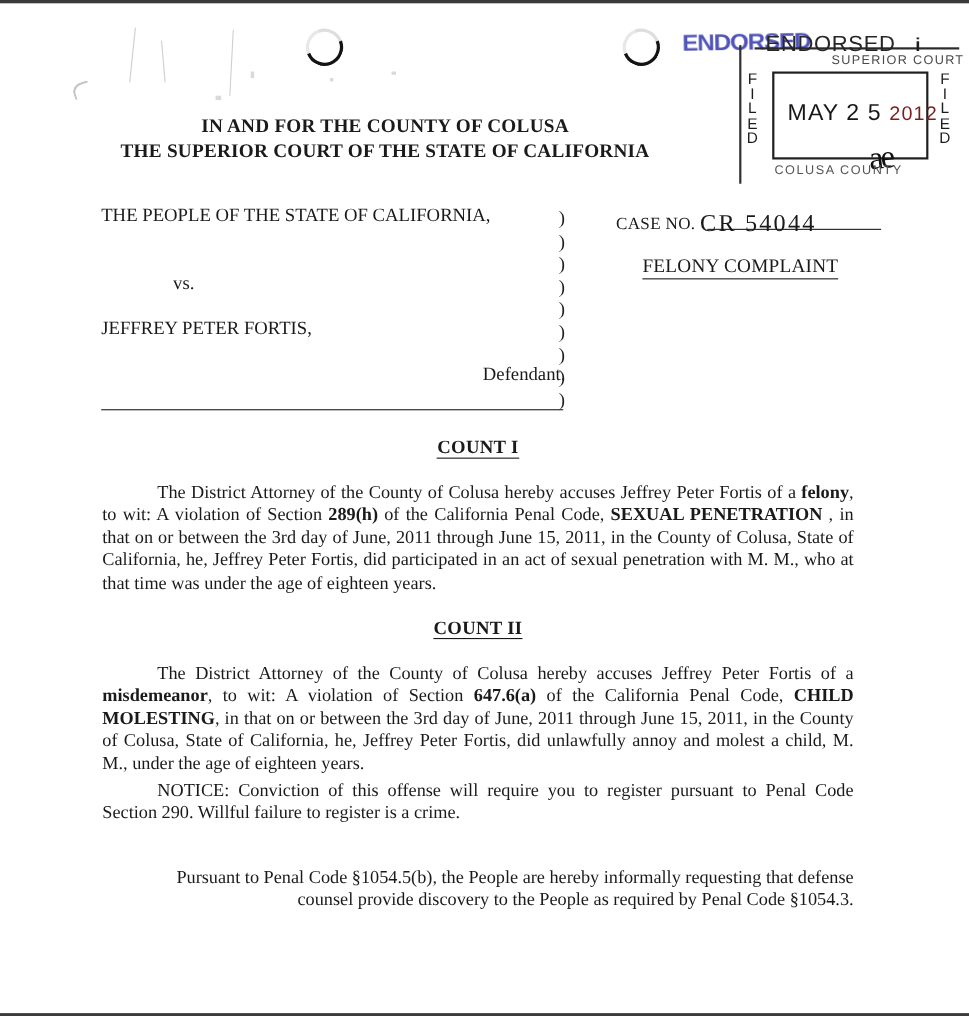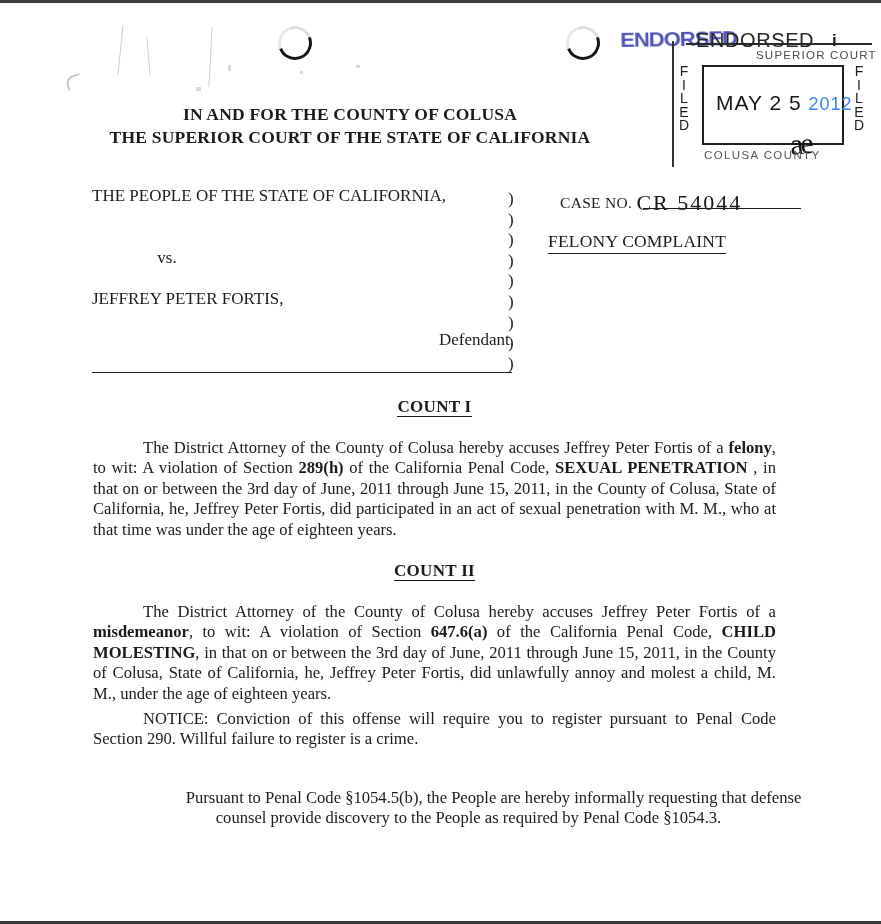--- a/index.html
+++ b/index.html
@@ -163,21 +163,21 @@
   }
   .filed-stamp .date-text {
     position: absolute;
     left: 44px;
     top: 62px;
     font-size: 21px;
     letter-spacing: 1px;
     color: #171717;
     white-space: nowrap;
   }
-  .filed-stamp .date-text .yr { font-size: 18px; color: #3b82f6; }
+  .filed-stamp .date-text .yr { font-size: 18px; color: #7f1d1d; }
   .filed-stamp .initials {
     position: absolute;
     left: 118px;
     top: 98px;
     font-family: "Liberation Serif", serif;
     font-size: 30px;
     color: #111111;
     letter-spacing: -3px;
     transform: rotate(-6deg);
   }
@@ -242,21 +242,21 @@
   }
   .case-rule {
     position: absolute;
     left: 643px;
     top: 205px;
     width: 158px;
     border-top: 1.5px solid #1b1b1b;
   }
   .doc-type {
     position: absolute;
-    left: 548px;
+    left: 584px;
     top: 228px;
     font-size: 17.5px;
     letter-spacing: .2px;
     border-bottom: 1.2px solid #1b1b1b;
     padding-bottom: 1px;
     display: inline-block;
   }
 
   
   .count-head {
@@ -275,21 +275,21 @@
   .para {
     position: absolute;
     left: 93px;
     width: 683px;
     font-size: 16.6px;
     line-height: 20.4px;
     text-align: justify;
     text-indent: 50px;
     hyphens: none;
   }
-  .para.no-justify { text-align: center; margin-left: 34px; }
+  .para.no-justify { text-align: right; }
   .para b { font-weight: 700; }
 
   #count1-head { top: 394px; }
   #count1-body { top: 435px; }
   #count2-head { top: 558px; }
   #count2-body { top: 599px; }
   #notice-body { top: 706px; }
   #discovery-body { top: 785px; }
 </style>
 </head>

